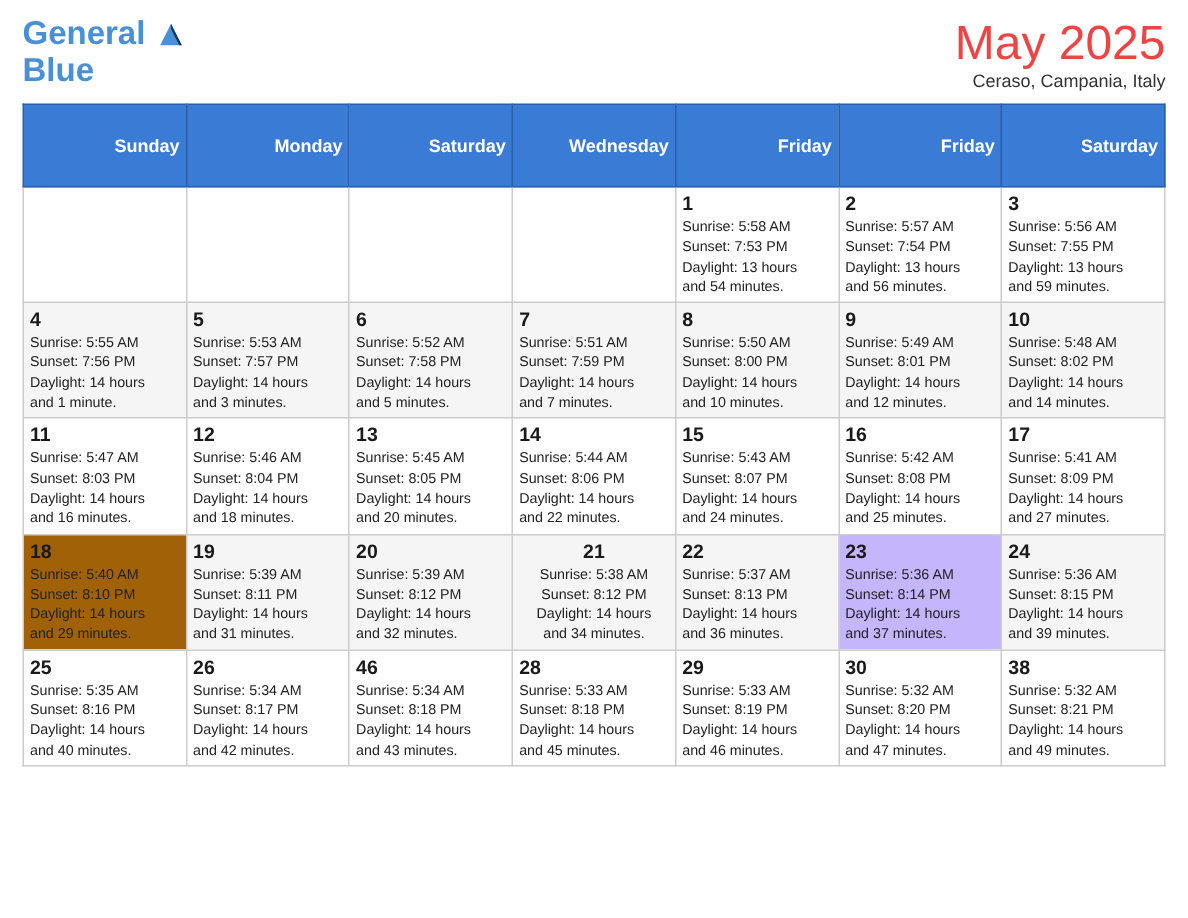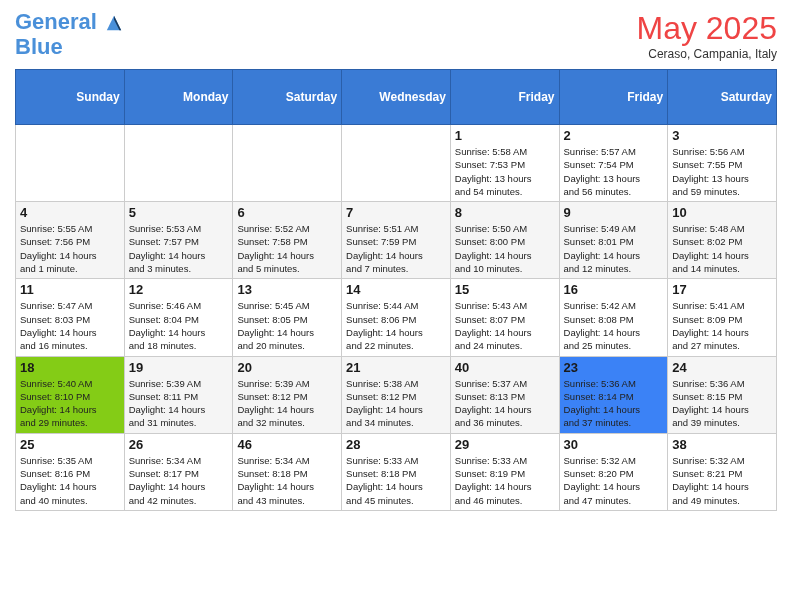--- a/index.html
+++ b/index.html
@@ -201,41 +201,41 @@
           <td>
             <span class="day-number">16</span>
             <div class="day-info">Sunrise: 5:42 AM<br>Sunset: 8:08 PM<br>Daylight: 14 hours<br>and 25 minutes.</div>
           </td>
           <td>
             <span class="day-number">17</span>
             <div class="day-info">Sunrise: 5:41 AM<br>Sunset: 8:09 PM<br>Daylight: 14 hours<br>and 27 minutes.</div>
           </td>
         </tr>
         <tr style="background: rgb(245, 245, 245);">
-          <td style="background: #84cc16;">
+          <td style="background: #a16207;">
             <span class="day-number">18</span>
             <div class="day-info">Sunrise: 5:40 AM<br>Sunset: 8:10 PM<br>Daylight: 14 hours<br>and 29 minutes.</div>
           </td>
           <td style="background: rgb(245, 245, 245);">
             <span class="day-number">19</span>
             <div class="day-info">Sunrise: 5:39 AM<br>Sunset: 8:11 PM<br>Daylight: 14 hours<br>and 31 minutes.</div>
           </td>
           <td style="background: rgb(245, 245, 245);">
             <span class="day-number">20</span>
             <div class="day-info">Sunrise: 5:39 AM<br>Sunset: 8:12 PM<br>Daylight: 14 hours<br>and 32 minutes.</div>
           </td>
-          <td style="background: rgb(245, 245, 245);">
+          <td style="background: rgb(245, 245, 245); text-align: center;">
             <span class="day-number">21</span>
             <div class="day-info">Sunrise: 5:38 AM<br>Sunset: 8:12 PM<br>Daylight: 14 hours<br>and 34 minutes.</div>
           </td>
           <td style="background: rgb(245, 245, 245);">
-            <span class="day-number">40</span>
+            <span class="day-number">22</span>
             <div class="day-info">Sunrise: 5:37 AM<br>Sunset: 8:13 PM<br>Daylight: 14 hours<br>and 36 minutes.</div>
           </td>
-          <td style="background: #3b82f6;">
+          <td style="background: #c4b5fd;">
             <span class="day-number">23</span>
             <div class="day-info">Sunrise: 5:36 AM<br>Sunset: 8:14 PM<br>Daylight: 14 hours<br>and 37 minutes.</div>
           </td>
           <td style="background: rgb(245, 245, 245);">
             <span class="day-number">24</span>
             <div class="day-info">Sunrise: 5:36 AM<br>Sunset: 8:15 PM<br>Daylight: 14 hours<br>and 39 minutes.</div>
           </td>
         </tr>
         <tr>
           <td>

